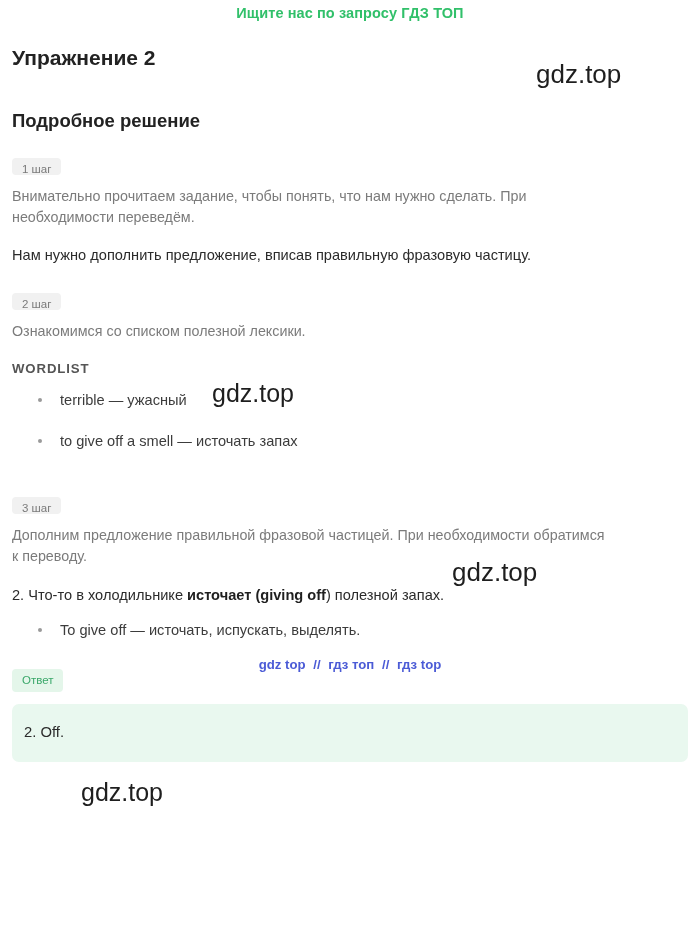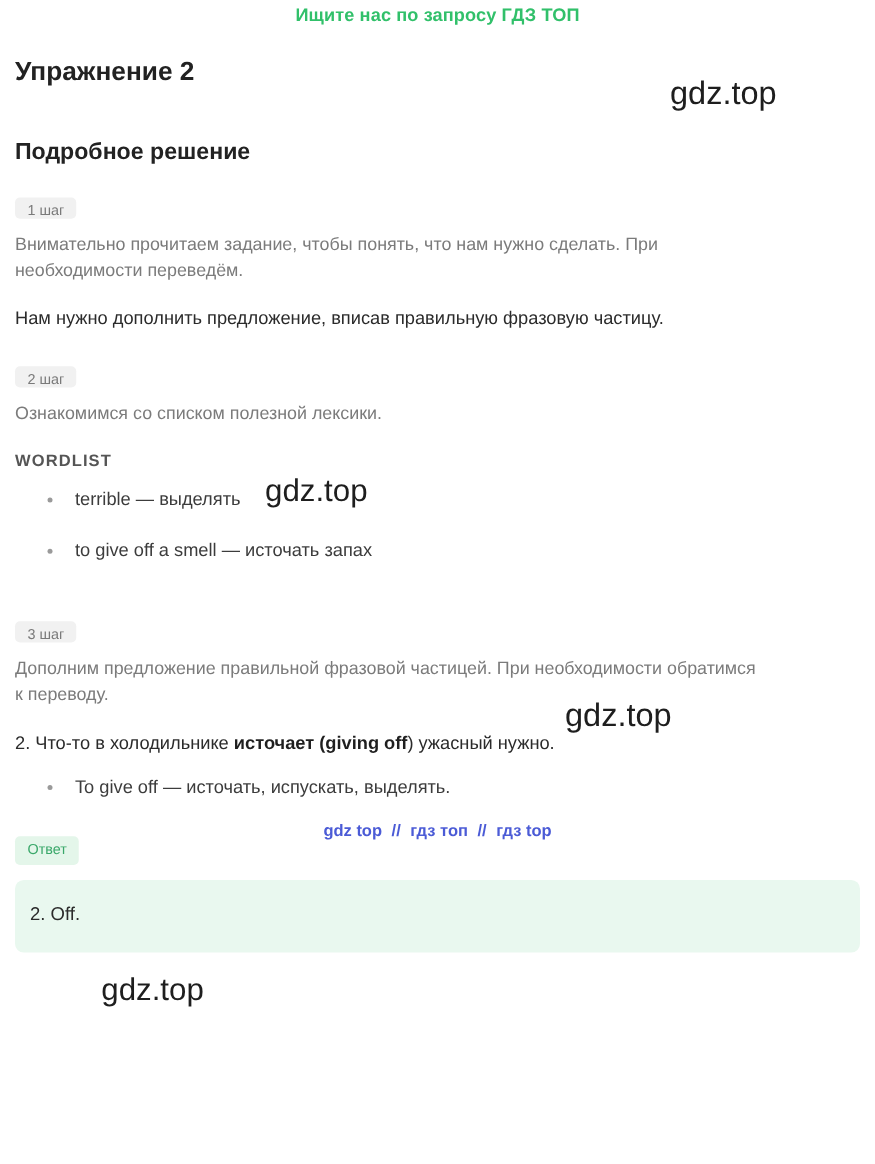--- a/index.html
+++ b/index.html
@@ -174,28 +174,28 @@
   
   <div class="step-chip">1 шаг</div>
   <p class="muted-text">Внимательно прочитаем задание, чтобы понять, что нам нужно сделать. При необходимости переведём.</p>
   <p class="body-text">Нам нужно дополнить предложение, вписав правильную фразовую частицу.</p>
 
   
   <div class="step-chip">2 шаг</div>
   <p class="muted-text">Ознакомимся со списком полезной лексики.</p>
   <div class="wordlist-head">WORDLIST</div>
   <ul class="bullets">
-    <li>terrible — выделять</li>
+    <li>terrible — ужасный</li>
     <li>to give off a smell — источать запах</li>
   </ul>
 
   
   <div class="step-chip">3 шаг</div>
   <p class="muted-text">Дополним предложение правильной фразовой частицей. При необходимости обратимся к переводу.</p>
-  <p class="body-text"><span>2. Что-то в холодильнике </span><b class="strong">источает (giving off</b><span>)</span><span> ужасный нужно.</span></p>
+  <p class="body-text"><span>2. Что-то в холодильнике </span><b class="strong">источает (giving off</b><span>)</span><span> полезной запах.</span></p>
   <ul class="bullets">
     <li>To give off — источать, испускать, выделять.</li>
   </ul>
 
   
   <div style="margin-top:28px;">
     <div class="answer-chip">Ответ</div>
   </div>
   <div class="answer-box">2. Off.</div>
 

